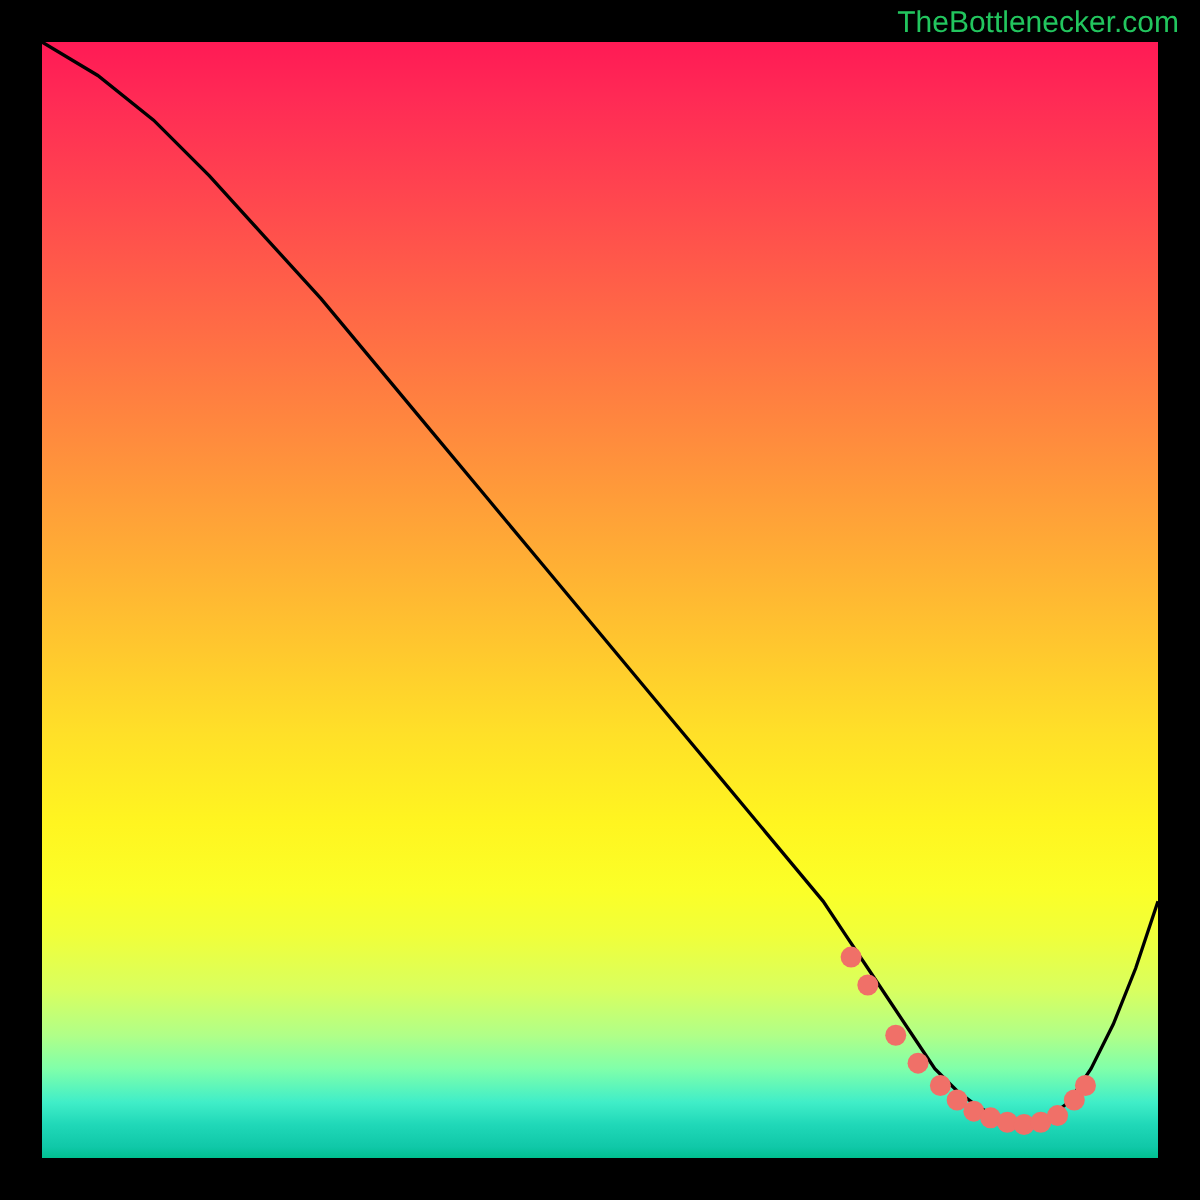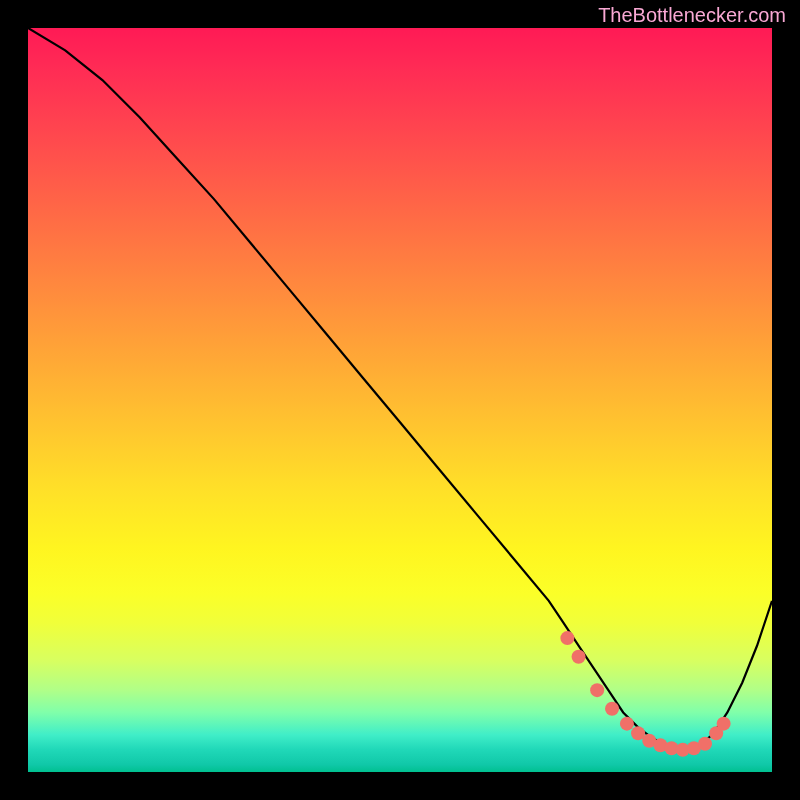--- a/index.html
+++ b/index.html
@@ -7,21 +7,21 @@
     width: 800px;
     height: 800px;
     background: #000;
     position: relative;
     font-family: Arial, sans-serif;
   }
   .watermark {
     position: absolute;
     top: 4px;
     right: 14px;
-    color: #f9a8d4;
+    color: #22c55e;
     font-size: 20px;
     font-weight: 500;
     z-index: 10;
   }
   .plot-area {
     position: absolute;
     top: 28px;
     left: 28px;
     width: 744px;
     height: 744px;

